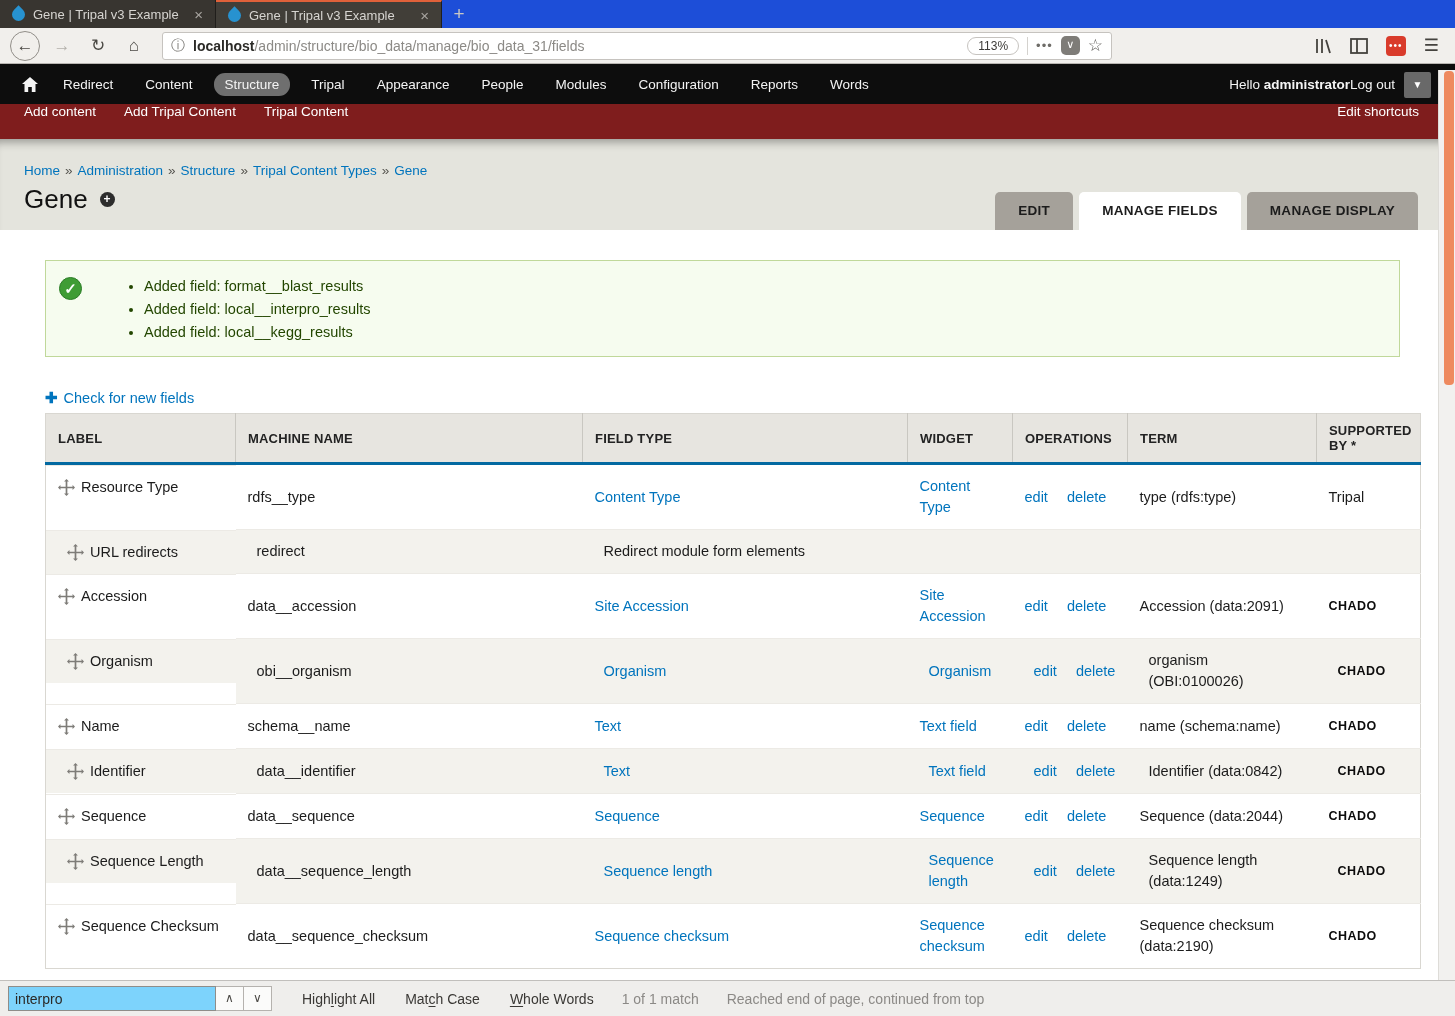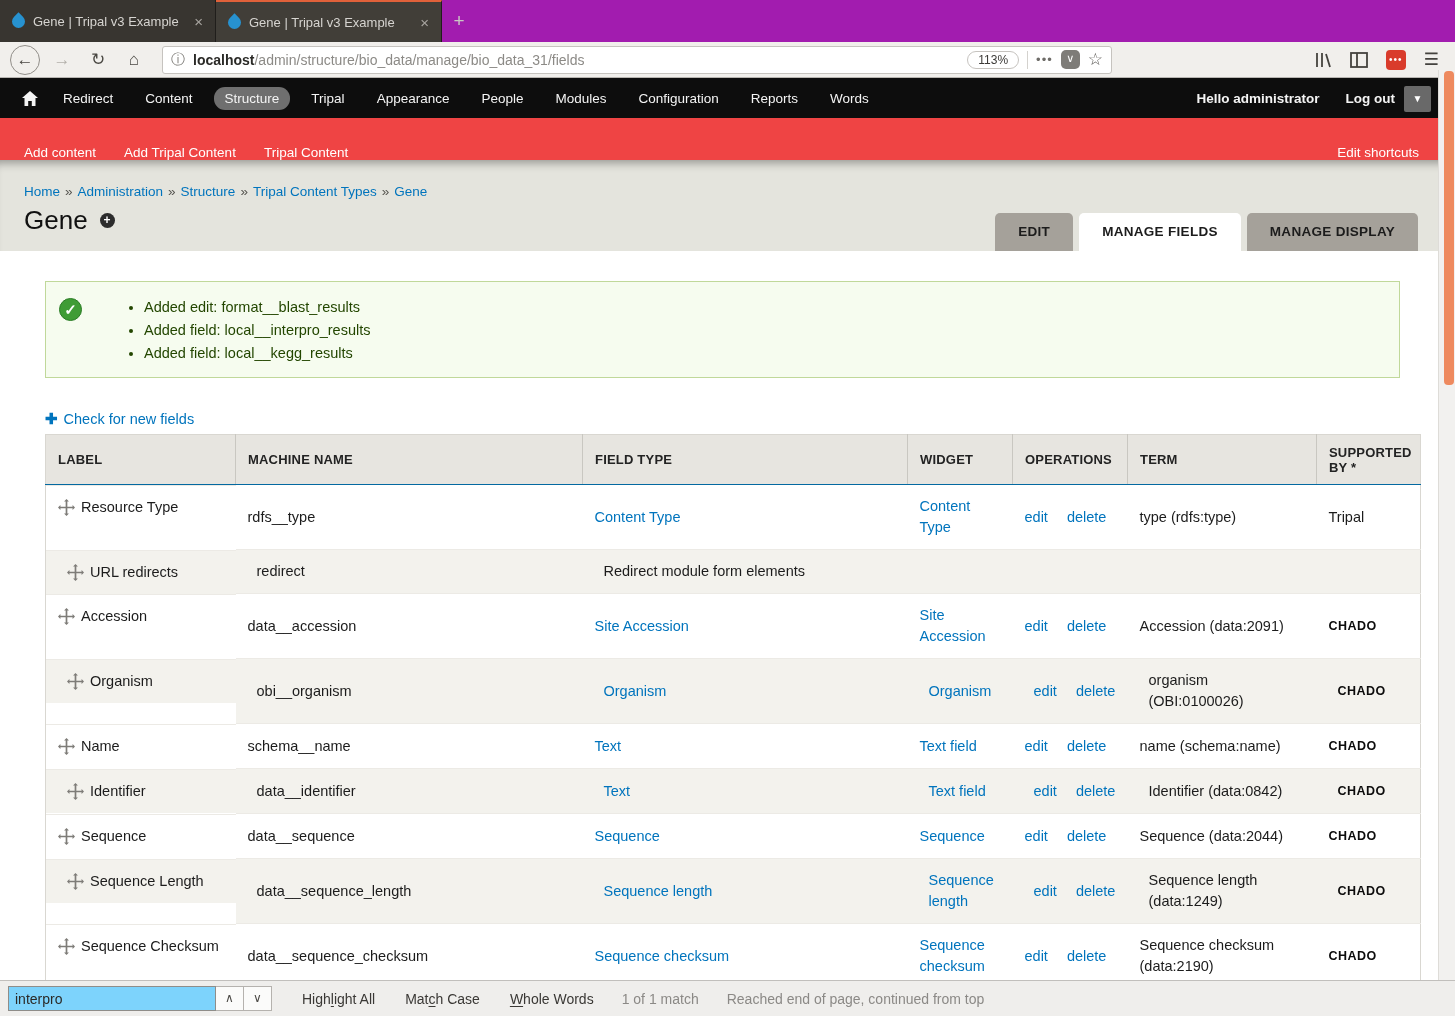--- a/index.html
+++ b/index.html
@@ -1,21 +1,21 @@
 <!DOCTYPE html>
 <html><head>
 <meta charset="utf-8">
 <style>
   * { margin:0; padding:0; box-sizing:border-box; }
   html,body { width:1455px; height:1016px; overflow:hidden; }
   body { font-family:"Liberation Sans", sans-serif; background:#fff; }
   .screen { position:relative; width:1455px; height:1016px; overflow:hidden; background:#fff; }
 
   
-  .tabbar { height:42px; background:#a21caf; display:flex; align-items:stretch; }
+  .tabbar { height:28px; background:#1d4ed8; display:flex; align-items:stretch; }
   .btab { display:flex; align-items:center; gap:8px; padding:0 10px 0 12px; width:216px; color:#d6d4d0; font-size:13px; position:relative; background:#383530; border-right:1px solid #201e1b; }
   .btab.active { background:#413e38; border-top:2px solid #e0613a; width:226px; }
   .btab .ttitle { flex:1; white-space:nowrap; overflow:hidden; }
   .btab .tclose { color:#a8a5a0; font-size:15px; padding:0 2px; }
   .favicon { width:13px; height:13px; background:#2792d0; border-radius:0 50% 50% 50%; transform:rotate(45deg); flex:none; }
   .newtab { width:34px; display:flex; align-items:center; justify-content:center; color:#c9c7c3; font-size:19px; }
 
   
   .navbar { height:36px; background:#f1efec; border-bottom:1px solid #b8b5b1; display:flex; align-items:center; padding:0 10px; gap:8px; }
   .navbtn { color:#4a4843; font-size:17px; width:28px; text-align:center; }
@@ -35,25 +35,25 @@
   .libicon svg, .sbicon svg { display:block; }
   .redext { width:20px; height:20px; background:#d93b2b; border-radius:4px; color:#fff; font-size:10px; letter-spacing:1px; text-align:center; line-height:20px; }
   .hamb { font-size:17px; color:#44423e; }
 
   
   .admbar { height:40px; background:#0d0d0d; display:flex; align-items:center; color:#f4f4f4; font-size:13.5px; padding:0 14px; position:relative; }
   .admhome { margin:0 14px 0 8px; display:flex; }
   .admmenu { display:flex; align-items:center; gap:10px; }
   .admitem { padding:4px 11px; border-radius:11px; white-space:nowrap; }
   .admitem.active { background:#6f6f6f; }
-  .admright { margin-left:auto; display:flex; align-items:flex-start; gap:26px; padding-right:46px;font-weight:bold; }
+  .admright { margin-left:auto; display:flex; align-items:flex-start; padding-right:46px; }
   .caretbtn { position:absolute; right:24px; top:8px; width:27px; height:26px; background:#696969; border-radius:2px; color:#fff; font-size:10px; text-align:center; line-height:26px; }
 
   
-  .shortbar { height:42px; background:#ef4444; display:flex; align-items:flex-end; color:#fff; font-size:13.5px; padding:0 24px; gap:28px; }
+  .shortbar { height:35px; background:#7f1d1d; display:flex; align-items:flex-start; color:#fff; font-size:13.5px; padding:0 24px; gap:28px; }
   .shortright { margin-left:auto; padding-right:12px; }
 
   
   .pghead { height:91px; background:#e4e4dd; position:relative; box-shadow:inset 0 10px 10px -7px rgba(0,0,0,0.35); }
   .crumbs { padding:24px 0 0 24px; font-size:13.5px; color:#3c3c3a; }
   .crumbs a { color:#0074bd; text-decoration:none; }
   .crumbsep { margin:0 5px; color:#55544f; }
   .pgtitlerow { display:flex; align-items:center; gap:12px; padding:6px 0 0 24px; }
   .pgtitle { font-size:26px; font-weight:normal; color:#111; }
   .addicon { width:15px; height:15px; background:#2c2c2c; border-radius:50%; color:#fff; font-size:12px; line-height:14px; text-align:center; font-weight:bold; }
@@ -67,21 +67,21 @@
   .msgicon { width:23px; height:23px; background:#3f9c35; border:1px solid #2c7d27; border-radius:50%; color:#fff; font-size:15px; font-weight:bold; text-align:center; line-height:22px; flex:none; margin-top:2px; }
   .msgbox ul { margin-left:62px; list-style:disc; color:#234600; font-size:14.5px; line-height:23px; }
   .checkline { margin-top:32px; font-size:14.5px; }
   .checkline a { color:#0074bd; text-decoration:none; }
   .plusglyph { color:#0074bd; font-weight:bold; margin-right:6px; font-size:15px; }
   .srw { width:1353px; margin-top:26px; text-align:right; font-size:13.5px; }
   .srw a { color:#0074bd; text-decoration:none; }
 
   
   table.fields { margin-top:6px; width:1375px; border-collapse:collapse; table-layout:fixed; border:1px solid #d9d7d1; }
-  table.fields th { background:#e7e5e0; border-right:1px solid #c9c7c1; border-bottom:1px solid #0369a1; height:50px; vertical-align:middle; text-align:left; font-size:13px; font-weight:bold; color:#232323; padding:4px 12px; letter-spacing:0.2px; }
+  table.fields th { background:#e7e5e0; border-right:1px solid #c9c7c1; border-bottom:3px solid #0369a1; height:50px; vertical-align:middle; text-align:left; font-size:13px; font-weight:bold; color:#232323; padding:4px 12px; letter-spacing:0.2px; }
   table.fields th:last-child { border-right:none; }
   table.fields td { padding:11px 12px; font-size:14.5px; color:#1c1c1c; vertical-align:middle; line-height:21px; border-top:1px solid #eceae5; }
   tr.shade td { background:#f3f2ed;padding-left:21px; }
   td.clabel { display:flex; align-items:center; gap:6px; border-top:none; }
   .draggrip { flex:none; display:flex; }
   a.flink { color:#0074bd; text-decoration:none; }
   .ops a { color:#0074bd; text-decoration:none; margin-right:19px; }
   .chado { font-weight:bold; font-size:12.5px; letter-spacing:0.5px; color:#0c0c0c; }
 
   
@@ -195,21 +195,21 @@
       <span class="ptab active">MANAGE FIELDS</span>
       <span class="ptab">MANAGE DISPLAY</span>
     </div>
   </div>
 
   <div class="content">
 
     <div class="msgbox">
       <span class="msgicon">✓</span>
       <ul>
-        <li>Added edit: format__blast_results</li>
+        <li>Added field: format__blast_results</li>
         <li>Added field: local__interpro_results</li>
         <li>Added field: local__kegg_results</li>
       </ul>
     </div>
 
     <div class="checkline">
       <span class="plusglyph">✚</span><a href="#">Check for new fields</a>
     </div>
 
 

